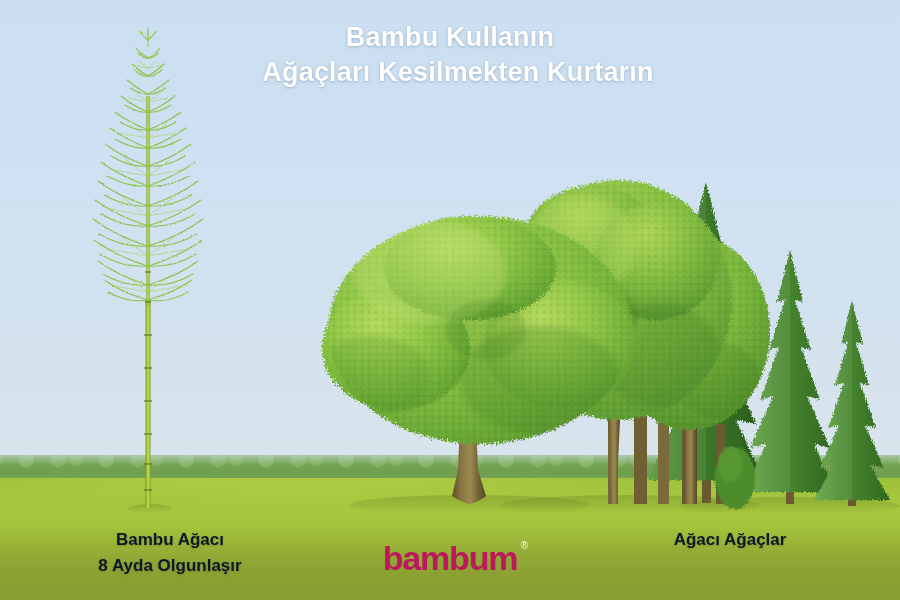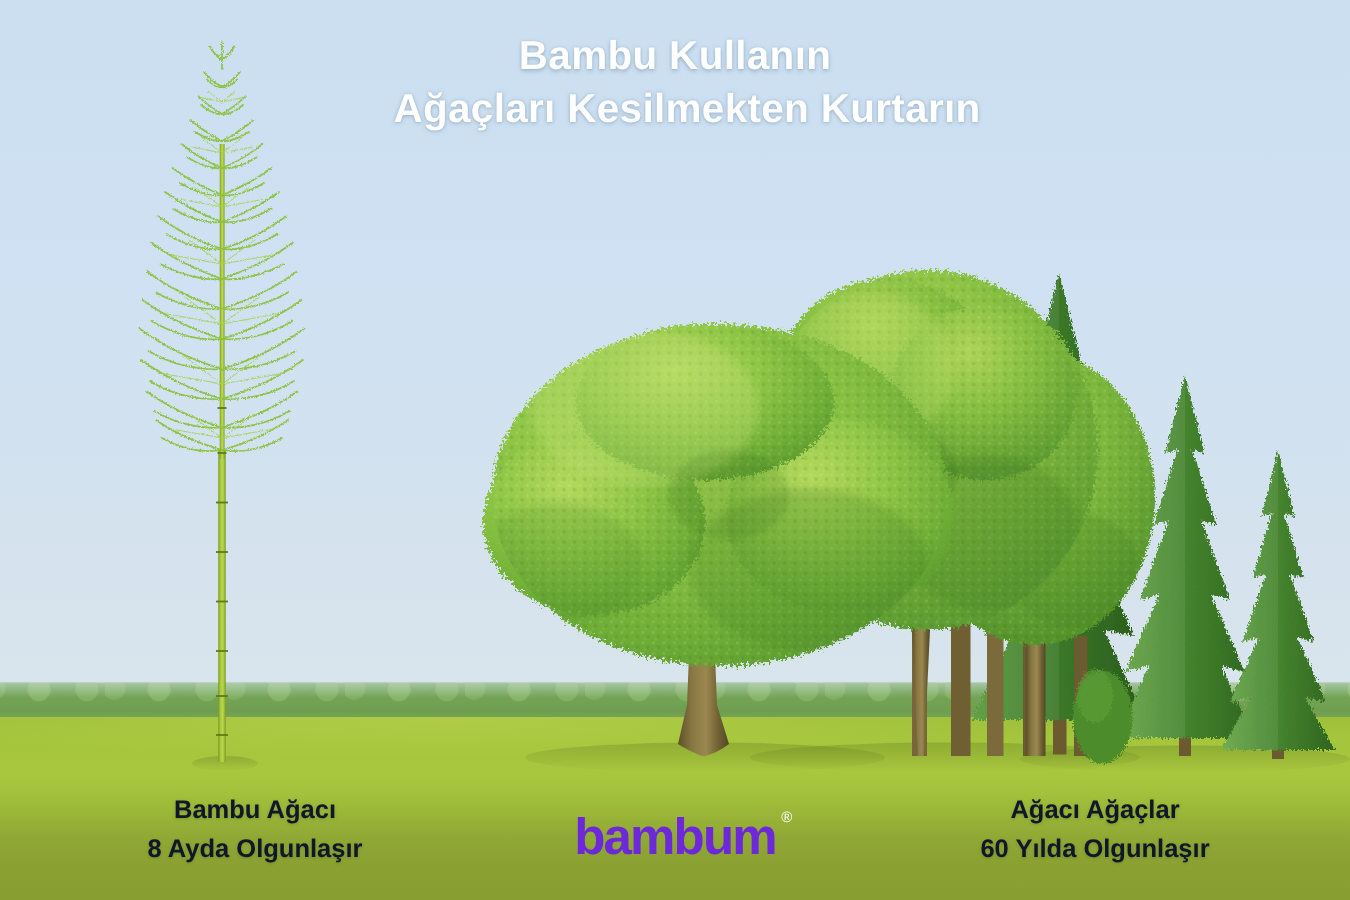--- a/index.html
+++ b/index.html
@@ -89,21 +89,21 @@
 
   
   .logo{
     position:absolute; left:0; top:540px; width:900px;
     text-align:center;
   }
   .logo .wrap{ position:relative; display:inline-block; }
   .logo .word{
     font-size:34px;
     font-weight:bold;
-    color:#6d28d9;
+    color:#be185d;
     letter-spacing:-1.2px;
     line-height:36px;
     margin-top:45px;
   }
   .logo .reg{
     position:absolute; right:-11px; top:1px;
     font-size:10px; color:#ffffff; line-height:10px;
   }
 </style>
 </head>
@@ -488,21 +488,20 @@
     <span class="l2">Ağaçları Kesilmekten Kurtarın</span>
   </div>
 
   <div class="caption cap-left">
     <span class="ln">Bambu Ağacı</span>
     <span class="ln">8 Ayda Olgunlaşır</span>
   </div>
 
   <div class="caption cap-right">
     <span class="ln">Ağacı Ağaçlar</span>
-    <span class="ln">60 Yılda Olgunlaşır</span>
   </div>
 
   <div class="logo">
     <span class="wrap">
       <span class="word">bambum</span>
       <span class="reg">®</span>
     </span>
   </div>
 
 </div>

